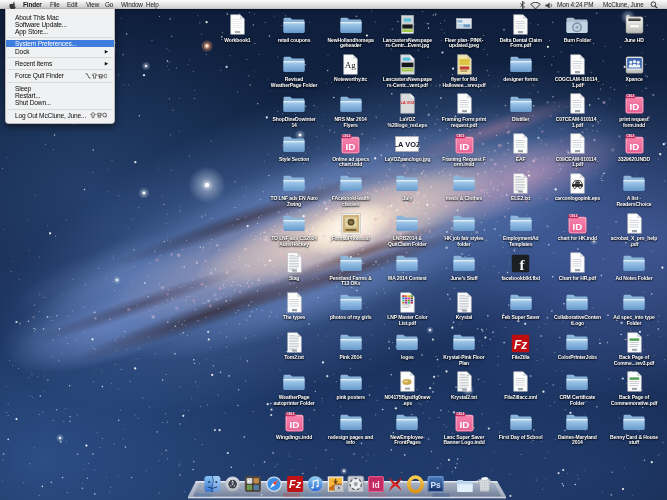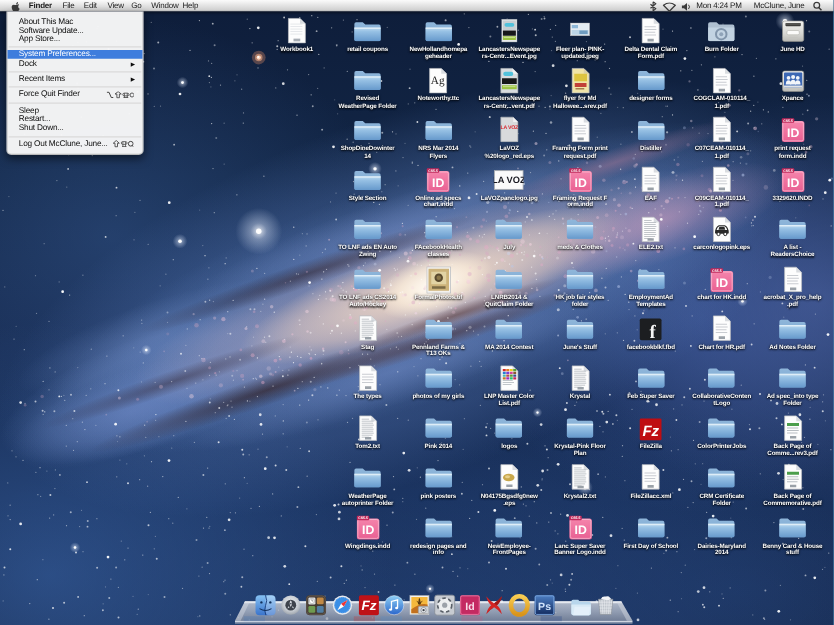--- a/index.html
+++ b/index.html
@@ -1,15 +1,15 @@
 <!DOCTYPE html>
 <html><head><meta charset="utf-8">
 <style>
 html,body{margin:0;padding:0}
-#screen{position:relative;width:667px;height:500px;overflow:hidden;font-family:"Liberation Sans",sans-serif;background:#0369a1}
+#screen{position:relative;width:667px;height:500px;overflow:hidden;font-family:"Liberation Sans",sans-serif;background:#be185d}
 #wp{position:absolute;inset:0;background:
  radial-gradient(ellipse 280px 220px at 655px 240px, rgba(88,110,178,0.55), rgba(88,110,178,0) 74%),
  radial-gradient(ellipse 250px 210px at 560px 255px, rgba(68,100,176,0.5), rgba(68,100,176,0) 74%),
  radial-gradient(ellipse 300px 240px at 90px 190px, rgba(62,100,160,0.4), rgba(62,100,160,0) 74%),
  radial-gradient(ellipse 380px 280px at 40px 460px, rgba(56,98,164,0.62), rgba(56,98,164,0) 72%),
  radial-gradient(ellipse 520px 340px at 330px 540px, rgba(44,82,146,0.55), rgba(44,82,146,0) 75%),
  radial-gradient(ellipse 420px 200px at 590px 470px, rgba(36,66,120,0.5), rgba(36,66,120,0) 75%),
  linear-gradient(180deg,#0e1d3a 0%,#122646 28%,#162a50 55%,#162b52 80%,#152647 100%)}
 .galw{position:absolute;left:-75px;top:45px;width:830px;height:375px;transform:rotate(-19deg);background:radial-gradient(ellipse 50% 47% at 48% 50%, rgba(92,126,190,0.55), rgba(92,126,190,0.3) 54%, rgba(92,126,190,0) 82%)}
 .gal{position:absolute;left:-45px;top:105px;width:770px;height:250px;transform:rotate(-19deg);transform-origin:50% 50%}

